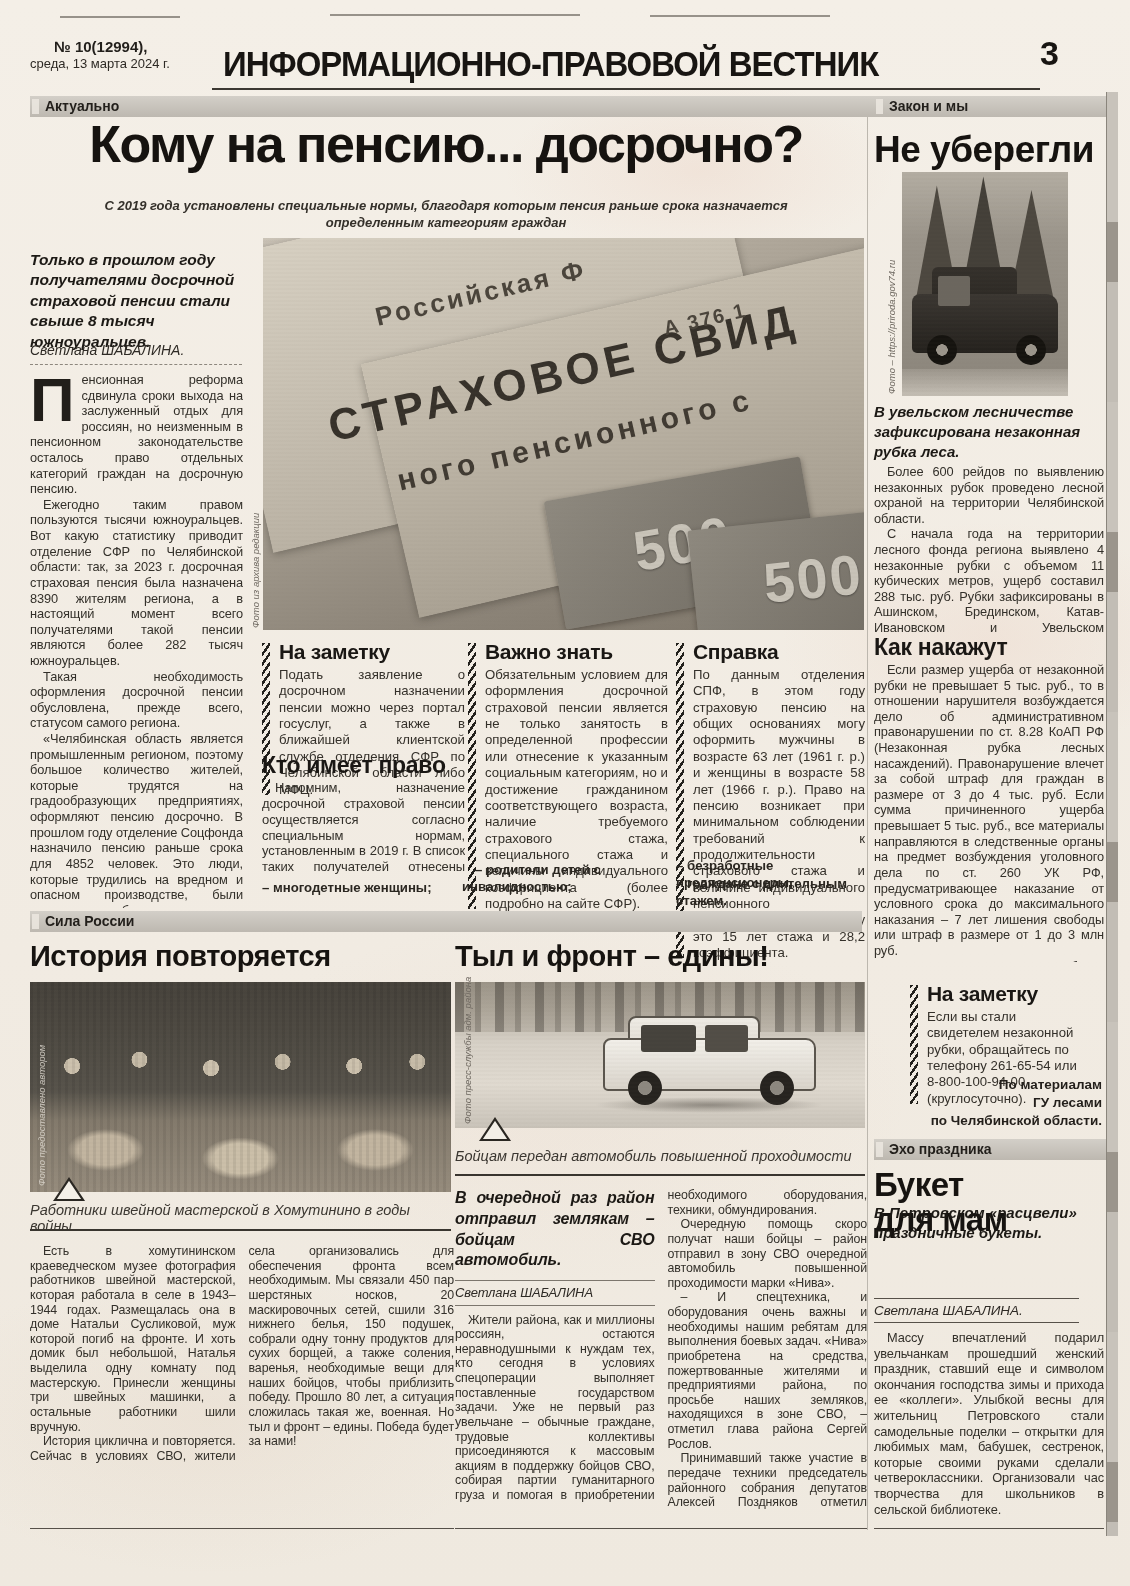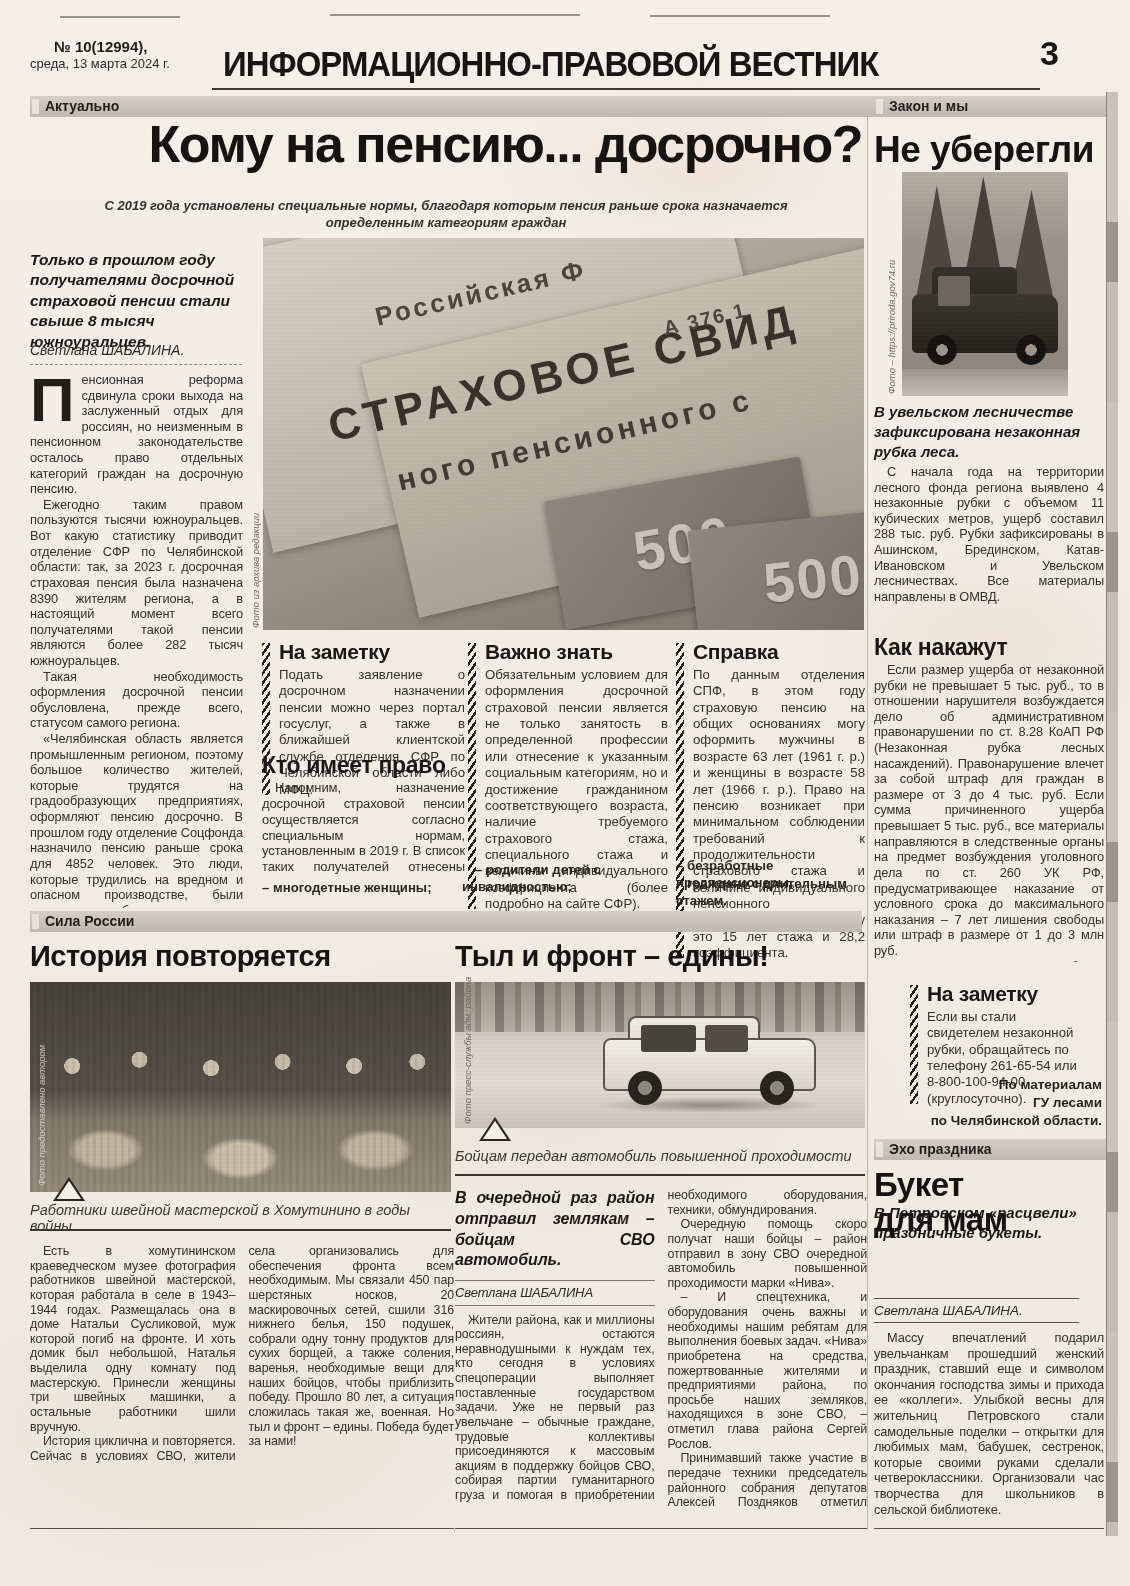--- a/index.html
+++ b/index.html
@@ -31,21 +31,21 @@
     height:21px; line-height:21px; font-size:14px; font-weight:700; color:#221f1b;
     background:linear-gradient(180deg,#d3cfc8 0%,#bdb8b0 100%);
     padding-left:15px; box-sizing:border-box;
   }
   .sec-bar::before {
     content:""; position:absolute; left:2px; top:3px; width:7px; height:15px;
     background:#ece8e1; opacity:.85;
   }
 
   
-  .h-main  { font-size:52px; font-weight:800; letter-spacing:-1.5px; color:#161310; text-align:right; line-height:1.02; }
+  .h-main  { font-size:52px; font-weight:800; letter-spacing:-1.5px; color:#161310; text-align:center; line-height:1.02; }
   .subtitle{ font-size:13px; font-style:italic; font-weight:600; text-align:center; color:#34302a; line-height:1.3; }
   .h-med   { font-size:29px; font-weight:800; letter-spacing:-.5px; color:#161310; }
   .h-right { font-size:37px; font-weight:800; letter-spacing:-.5px; color:#161310; }
   .h-sub   { font-size:23px; font-weight:800; letter-spacing:-.3px; color:#1a1714; }
   .h-bouquet { font-size:33px; font-weight:800; letter-spacing:-.5px; color:#161310; line-height:1.05; }
 
   .lead1 { font-size:15.5px; font-weight:700; font-style:italic; line-height:1.32; color:#1c1915; }
   .lead2 { font-size:16px; font-weight:700; font-style:italic; line-height:1.3; color:#1c1915; margin:0 0 9px 0; }
   .byline { font-size:14px; font-style:italic; color:#2e2a25; padding:6px 0;
             border-bottom:1px dashed #8d877e; }
@@ -310,20 +310,21 @@
       <div class="dwheel dw1"></div>
       <div class="dwheel dw2"></div>
     </div>
     <div class="snowband"></div>
     <div class="grain"></div>
   </div>
   <span class="vcredit" style="left:886px;top:394px;">Фото – https://priroda.gov74.ru</span>
 
   <div class="abs lead1" style="left:874px;top:402px;width:226px;font-size:15px;">В увельском лесничестве зафиксирована незаконная рубка леса.</div>
   <div class="abs body-text" style="left:874px;top:464px;width:230px;height:168px;">
+    <p class="ind">Более 600 рейдов по выявлению незаконных рубок проведено лесной охраной на территории Челябинской области.</p>
     <p class="ind">С начала года на территории лесного фонда региона выявлено 4 незаконные рубки с объемом 11 кубических метров, ущерб составил 288 тыс. руб. Рубки зафиксированы в Ашинском, Брединском, Катав-Ивановском и Увельском лесничествах. Все материалы направлены в ОМВД.</p>
   </div>
   <div class="abs h-sub" style="left:874px;top:634px;">Как накажут</div>
   <div class="abs body-text" style="left:874px;top:662px;width:230px;height:300px;">
     <p class="ind">Если размер ущерба от незаконной рубки не превышает 5 тыс. руб., то в отношении нарушителя возбуждается дело об административном правонарушении по ст. 8.28 КоАП РФ (Незаконная рубка лесных насаждений). Правонарушение влечет за собой штраф для граждан в размере от 3 до 4 тыс. руб. Если сумма причиненного ущерба превышает 5 тыс. руб., все материалы направляются в следственные органы на предмет возбуждения уголовного дела по ст. 260 УК РФ, предусматривающее наказание от условного срока до максимального наказания – 7 лет лишения свободы или штраф в размере от 1 до 3 млн руб.</p>
     <p class="ind">Кроме того, нарушитель обязан возместить ущерб, причиненный лесному фонду.</p>
   </div>
 
   <div class="abs info-box" style="left:910px;top:982px;width:182px;">
     <div class="box-title">На заметку</div>

